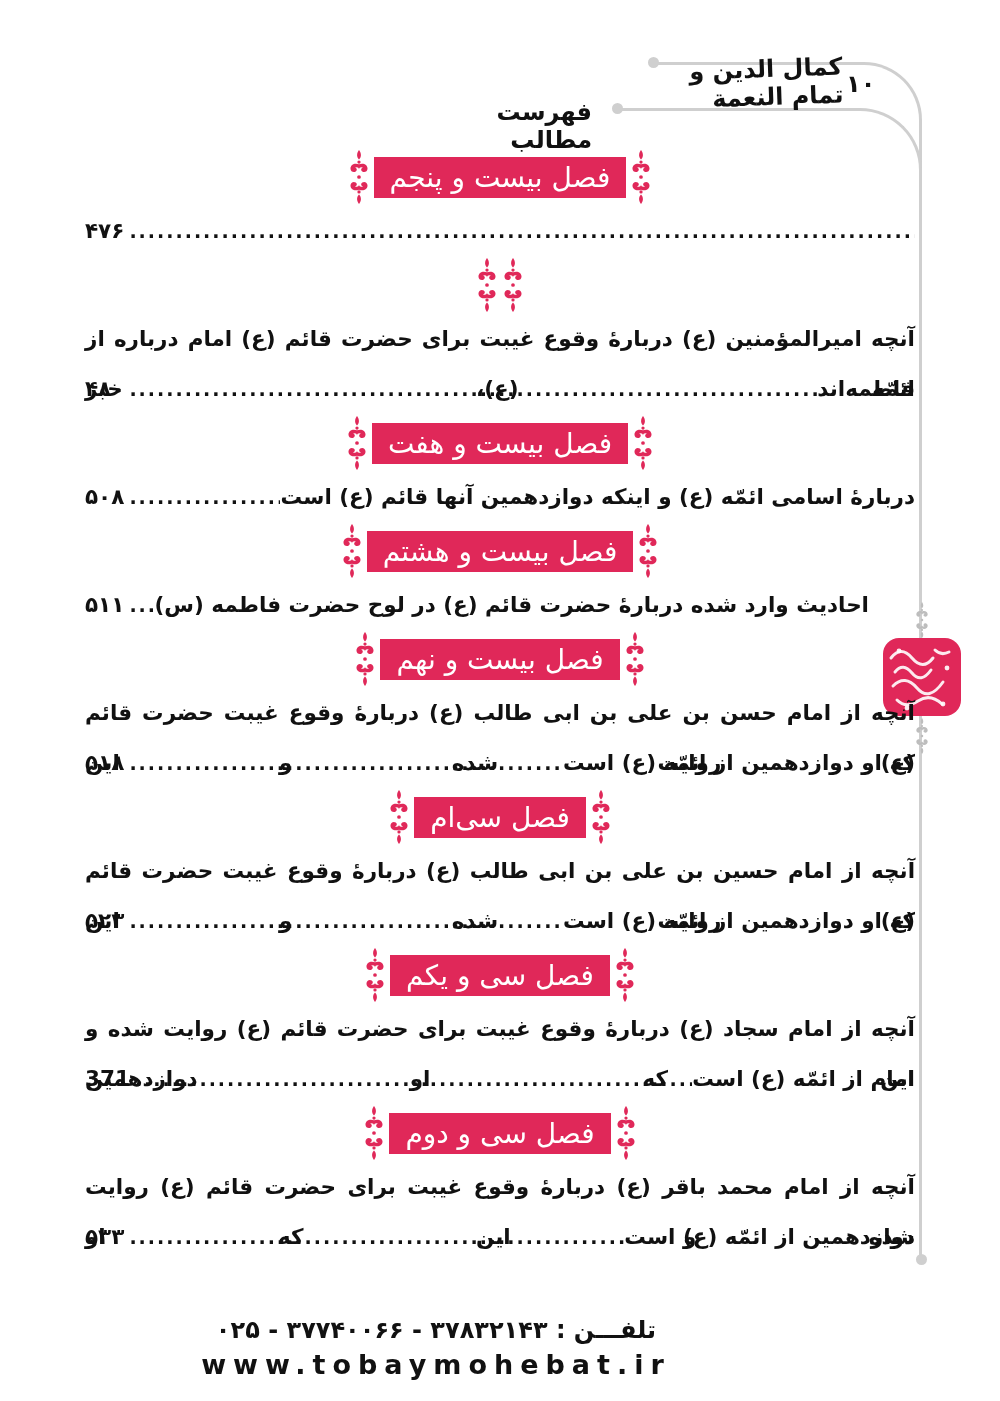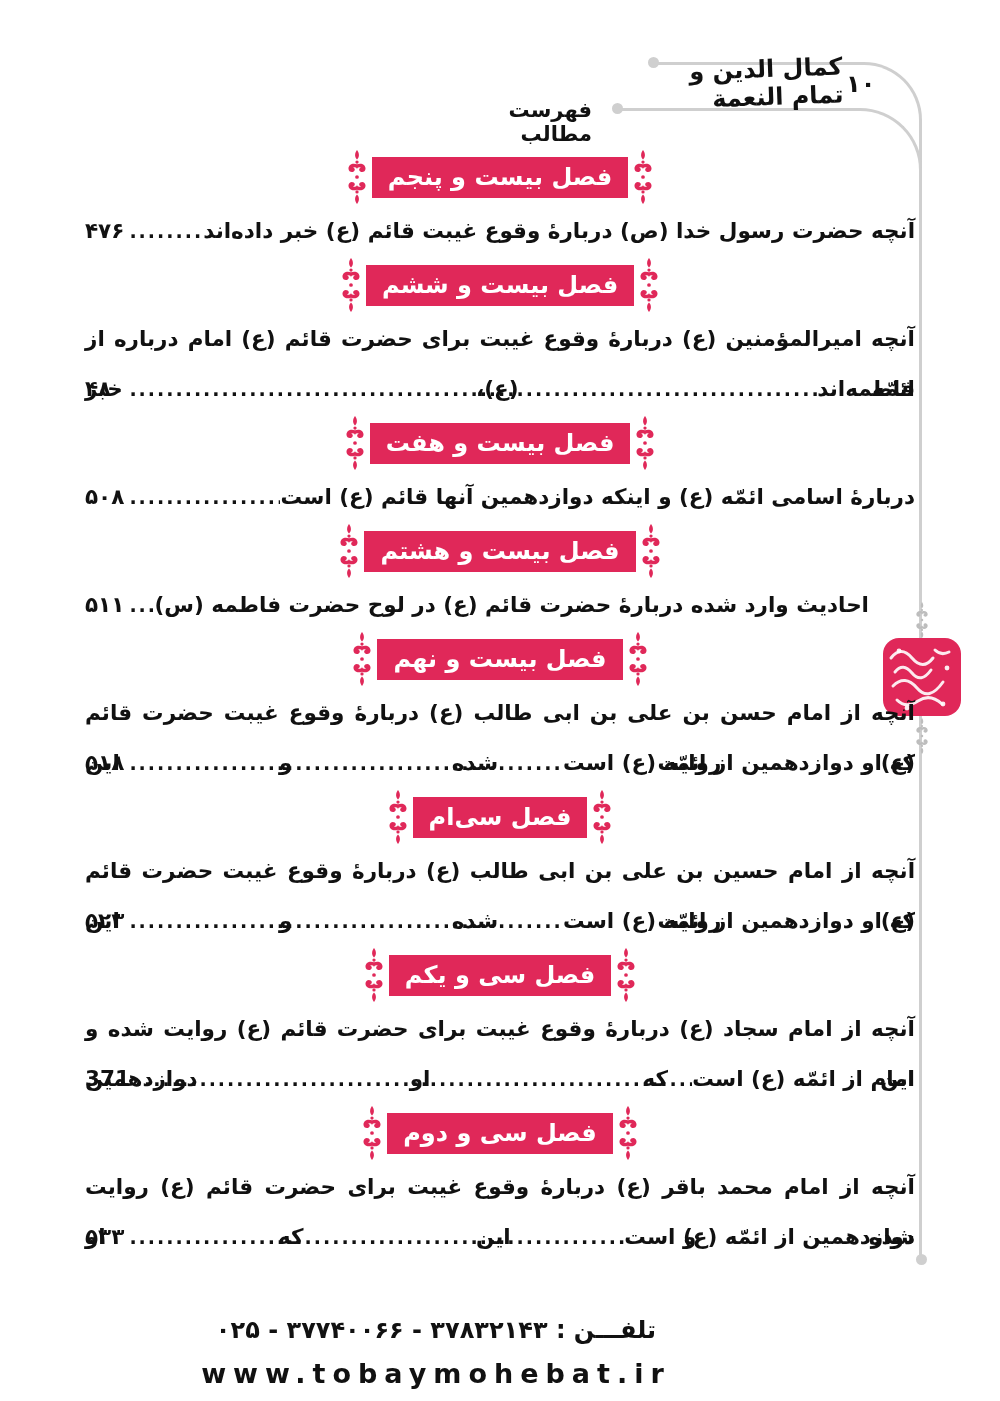--- a/index.html
+++ b/index.html
@@ -17,50 +17,50 @@
   #cap-outer{left:648px;top:57px}
   #cap-inner{left:612px;top:103px}
   #cap-bottom{left:916px;top:1254px}
 
   
   #book-title{position:absolute;left:638px;top:60px;width:205px;height:48px;
     display:flex;align-items:center;justify-content:center;direction:rtl;
     font-weight:bold;font-size:24px;transform:rotate(-2deg);letter-spacing:-1px}
   #page-number{position:absolute;left:846px;top:70px;font-size:24px;font-weight:bold}
   #header-label{position:absolute;left:452px;top:98px;width:140px;direction:rtl;
-    text-align:right;font-size:21px;font-weight:bold}
+    text-align:right;font-size:24px;font-weight:bold}
 
   
   .seal-orn{position:absolute;left:908px;width:28px;height:36px;color:#bdbdbd}
   #seal-orn-top{top:602px}
   #seal-orn-bottom{top:718px}
   #seal{position:absolute;left:883px;top:638px;width:78px;height:78px;border-radius:16px;
     background:#e02859;overflow:hidden}
   #seal svg{width:100%;height:100%}
 
   
   #toc{position:absolute;left:85px;top:148px;width:830px}
   .badge-row{display:flex;align-items:center;justify-content:center;height:58px;color:#e02859}
   .fleur{width:26px;height:54px;flex:0 0 auto}
   .fleur.flip{transform:scaleX(-1)}
-  .badge{background:#e02859;color:#fff;direction:rtl;font-weight:bold;font-size:24px;
+  .badge{background:#e02859;color:#fff;direction:rtl;font-weight:normal;font-size:28px;
     height:41px;line-height:41px;padding:0 16px;margin:0 2px;white-space:nowrap}
   .entry{direction:rtl;font-weight:bold;font-size:21.5px}
   .entry .line{height:50px;line-height:50px}
   .line.full{text-align:justify;text-align-last:justify}
   .line.leader{display:flex;align-items:baseline}
   .etext,.pnum{white-space:nowrap}
   .dots{flex:1;overflow:hidden;white-space:nowrap;direction:ltr;font-size:19px;
     letter-spacing:2px;padding:0 5px;font-weight:bold}
   .entry.inset{padding-right:46px}
 
   
   #footer{position:absolute;left:0;top:1316px;width:872px;text-align:center;font-weight:bold}
   #phone-line{direction:rtl;font-size:24px}
-  #website{font-size:27px;letter-spacing:7px;margin-top:14px}
+  #website{font-size:27px;letter-spacing:7px;margin-top:5px}
   .hidden-defs{position:absolute;width:0;height:0;overflow:hidden}
 </style>
 </head>
 <body>
 
 <svg class="hidden-defs" aria-hidden="true">
   <defs>
     <g id="fl-half" fill="currentColor">
       <path d="M15 0c3.6 4.6 3.6 10.2 0 13.4c-3.6-3.2-3.6-8.8 0-13.4z"></path>
       <circle cx="15" cy="17" r="2.3"></circle>
@@ -115,31 +115,29 @@
     <svg class="fleur">
         <use href="#fleuron"></use>
       </svg>
     <div class="badge">فصل بیست و پنجم</div>
     <svg class="fleur flip">
         <use href="#fleuron"></use>
       </svg>
   </div>
   <div class="entry">
     <div class="line leader">
-      <span class="etext">آنچه حضرت رسول خدا (ص) دربارهٔ وقوع غیبت قائم (ع) خبر داده‌اند</span>
       <span class="dots">............................................................................................................................................................................................................................</span>
       <span class="pnum">۴۷۶</span>
     </div>
   </div>
 
   <div class="badge-row">
     <svg class="fleur">
         <use href="#fleuron"></use>
       </svg>
-    <div class="badge">فصل بیست و ششم</div>
     <svg class="fleur flip">
         <use href="#fleuron"></use>
       </svg>
   </div>
   <div class="entry">
     <div class="line full">آنچه امیرالمؤمنین (ع) دربارهٔ وقوع غیبت برای حضرت قائم (ع) امام درباره از ائمّه (ع)، خبر</div>
     <div class="line leader">
       <span class="etext">فاطمه‌اند</span>
       <span class="dots">............................................................................................................................................................................................................................</span>
       <span class="pnum">۴۸۰</span>

